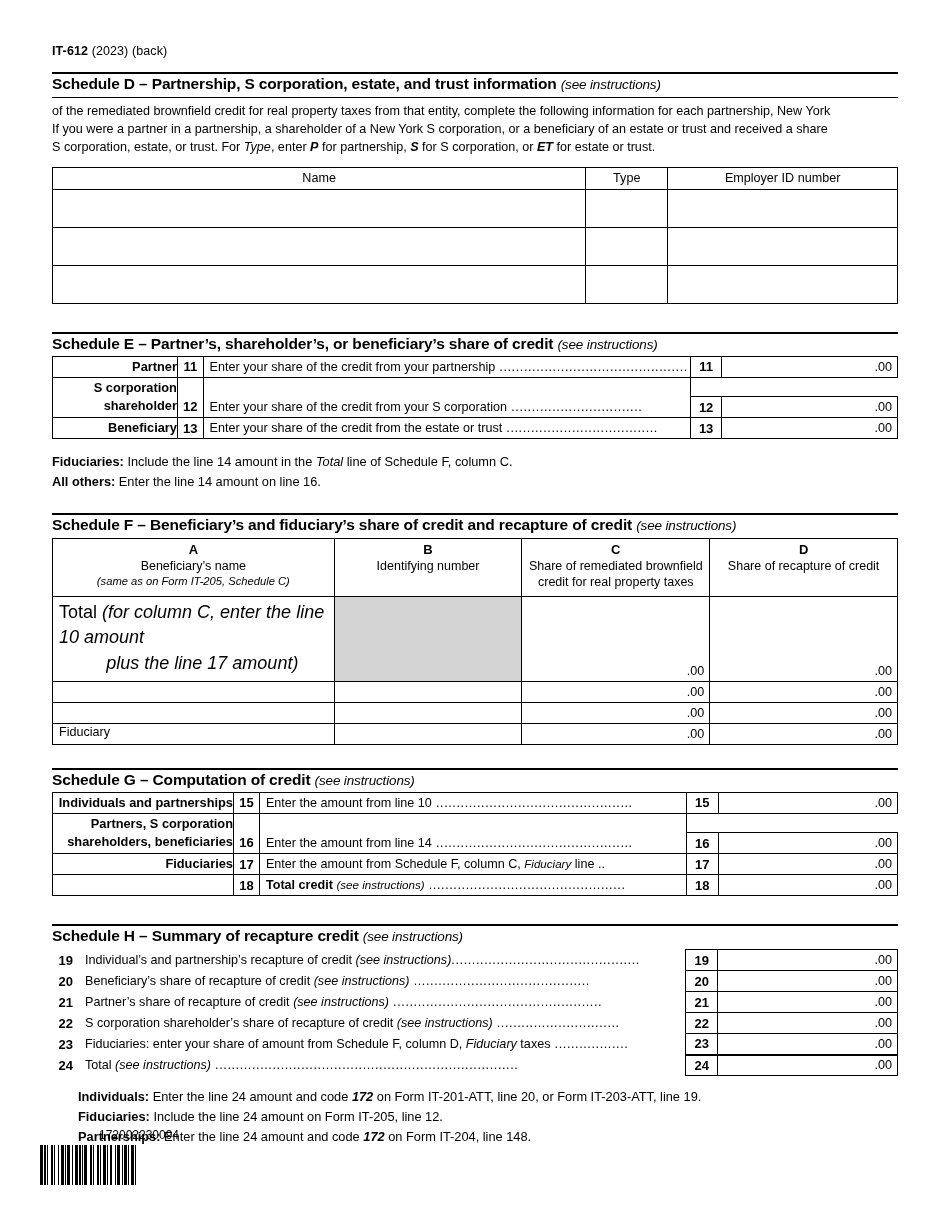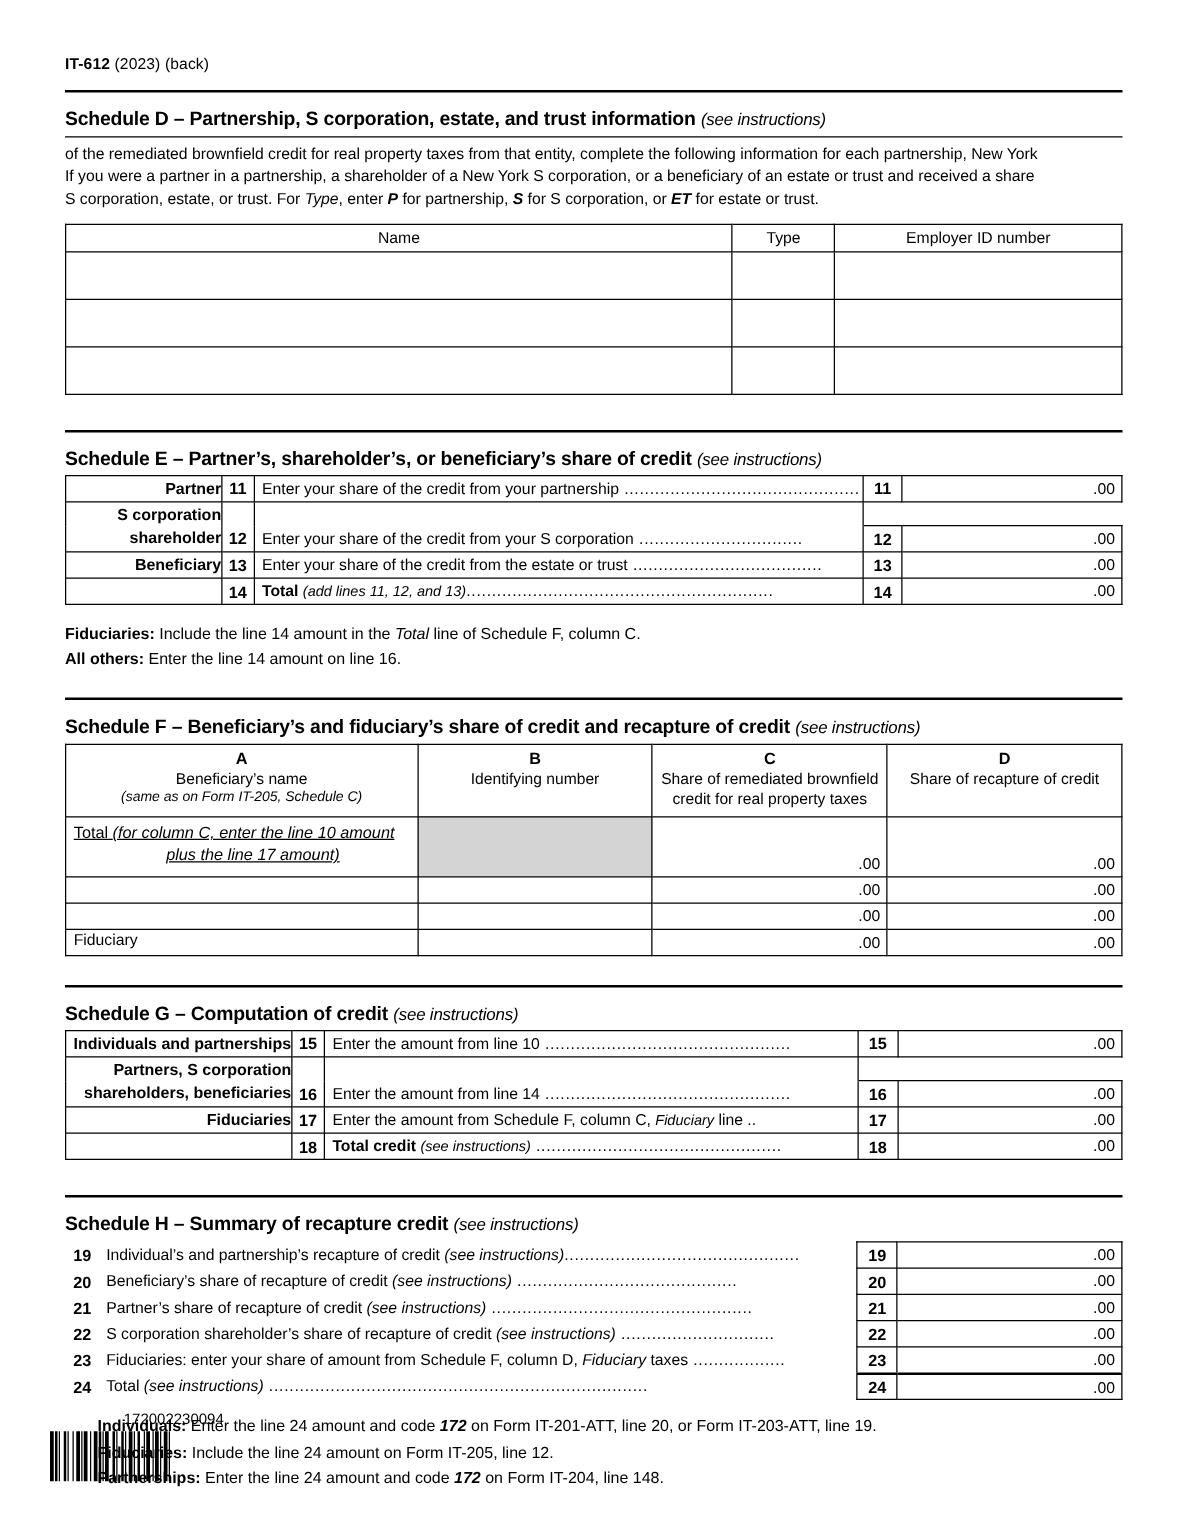--- a/index.html
+++ b/index.html
@@ -16,21 +16,21 @@
   .page { position: relative; width: 950px; height: 1230px; padding: 0 52px; }
 
   
   .form-id { padding-top: 44px; font-size: 12.5px; letter-spacing: .1px; }
   .form-id b { font-weight: bold; }
 
   
   .sched-head {
     border-top: 2.5px solid #000;
     margin-top: 14px;
-    padding-top: 13px;
+    padding-top: 1px;
     font-size: 15.5px;
     font-weight: bold;
     letter-spacing: -.15px;
     white-space: nowrap;
   }
   .sched-head .note {
     font-weight: normal;
     font-style: italic;
     font-size: 13.5px;
   }
@@ -110,21 +110,21 @@
   .tbl-f { margin-top: 4px; }
   .tbl-f td { vertical-align: top; }
   .f-colA { width: 282px; }
   .f-colB { width: 188px; }
   .f-colC { width: 188px; }
   .f-colD { width: 188px; }
   .f-head { text-align: center; font-size: 12.5px; padding: 2px 4px 5px; line-height: 1.32; }
   .f-head .letter { font-weight: bold; font-size: 13px; display: block; }
   .f-head .sub { font-style: italic; font-size: 11.2px; display: block; }
   .f-total {
-    font-size: 13px; padding: 3px 6px 4px; line-height: 1.42; height: 48px; text-decoration: underline;
+    font-size: 18px; padding: 3px 6px 4px; line-height: 1.42; height: 48px;
   }
   .f-total i { font-style: italic; }
   .f-total .l2 { display: block; text-align: center; padding-left: 18px; }
   .f-shade { background: #d4d4d4; }
   .f-val { text-align: right; vertical-align: bottom !important; padding: 0 5px 3px 0; font-size: 12.6px; }
   .f-row { height: 21px; }
   .f-lbl { font-size: 12.6px; padding: 1px 0 1px 6px; }
 
   
   .barcode-wrap { position: absolute; left: 40px; top: 1128px; }
@@ -211,27 +211,20 @@
     </tr>
 
     <tr>
       <td class="cap e-cap rowh">Beneficiary</td>
       <td class="lnum e-lnum">13</td>
       <td class="desc e-desc"><span>Enter your share of the credit from the estate or trust</span><span class="leader"> .....................................</span></td>
       <td class="e-num2">13</td>
       <td class="amt e-amt">.00</td>
     </tr>
 
-    <tr>
-      <td class="cap e-cap rowh"></td>
-      <td class="lnum e-lnum">14</td>
-      <td class="desc e-desc"><b>Total</b> <i>(add lines 11, 12, and 13)</i><span class="leader">............................................................</span></td>
-      <td class="e-num2">14</td>
-      <td class="amt e-amt">.00</td>
-    </tr>
   </tbody>
     </table>
 
   <div class="note-block">
     <div><b>Fiduciaries:</b><span> Include the line 14 amount in the </span><i>Total</i><span> line of Schedule F, column C.</span></div>
     <div><b>All others:</b><span> Enter the line 14 amount on line 16.</span></div>
   </div>
 
   <div class="sched-head" style="margin-top:21px;">
     <span>Schedule F – Beneficiary’s and fiduciary’s share of credit and recapture of credit</span>

